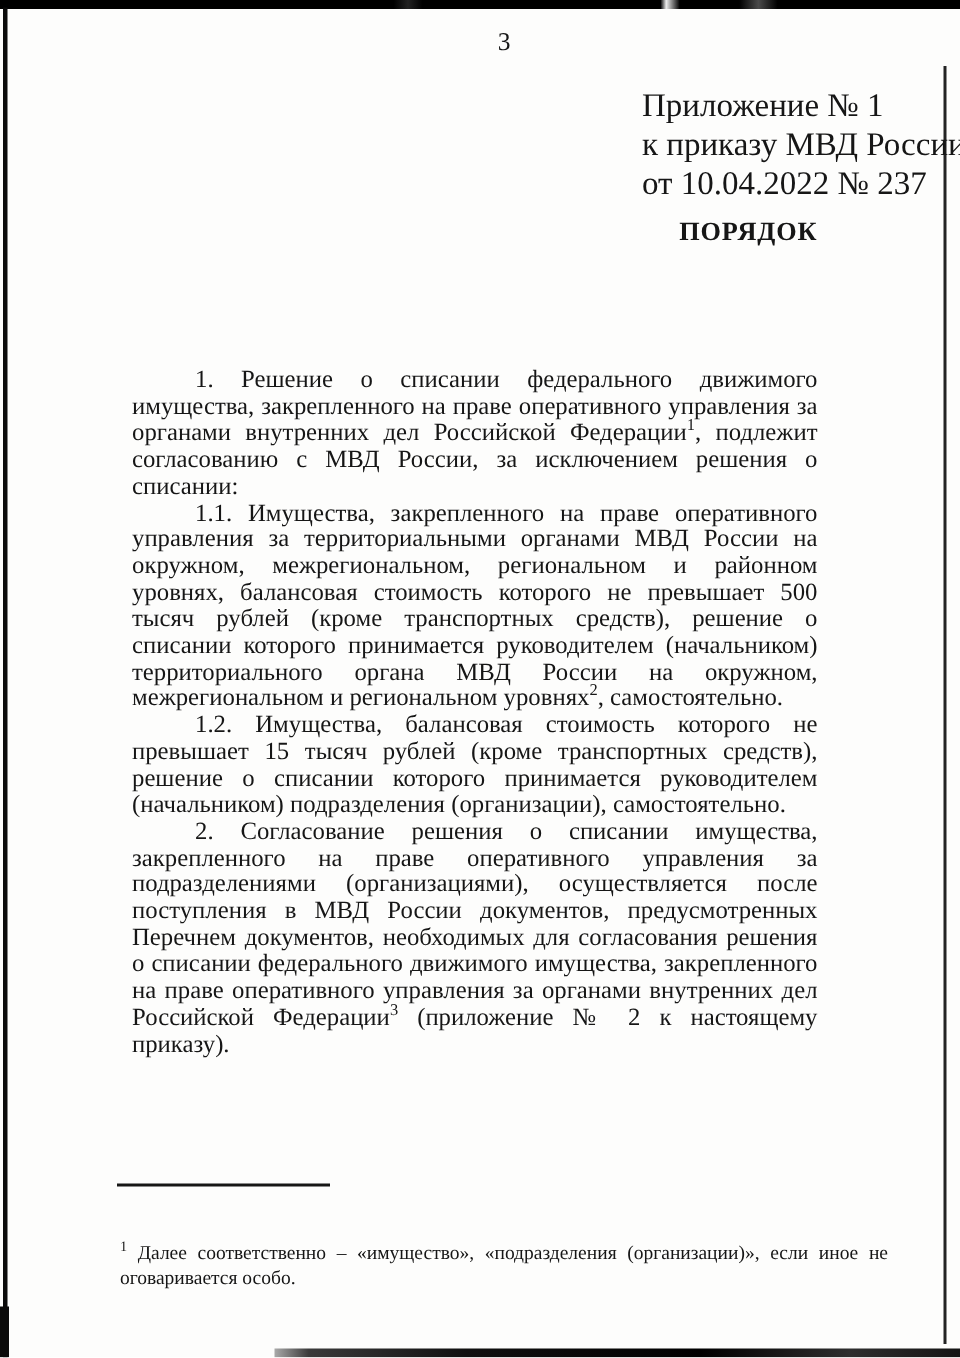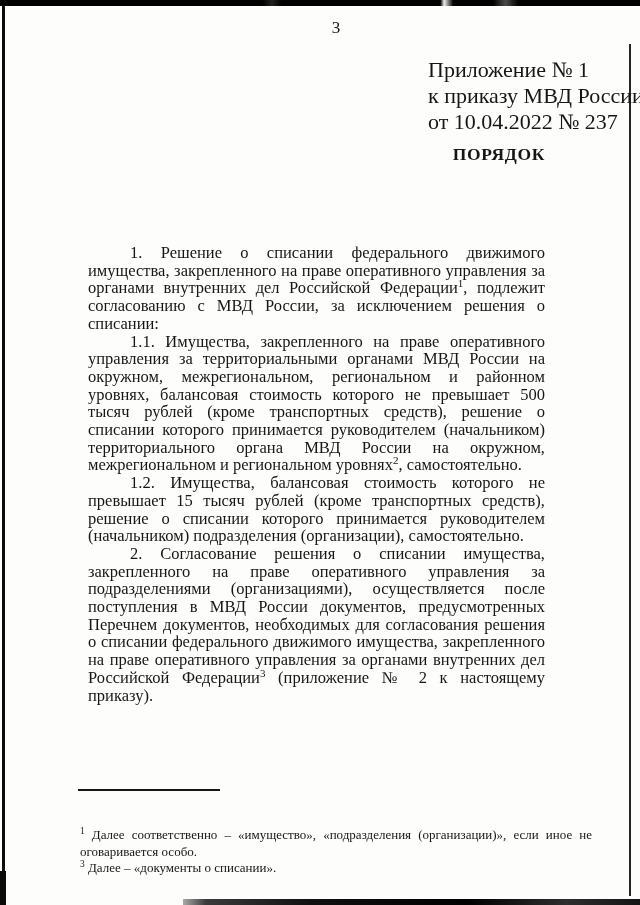--- a/index.html
+++ b/index.html
@@ -84,16 +84,15 @@
     <p><span>1. Решение о списании федерального движимого имущества, закрепленного на праве оперативного управления за органами внутренних дел Российской Федерации</span><sup>1</sup><span>, подлежит согласованию с МВД России, за исключением решения о списании:</span></p>
     <p><span>1.1. Имущества, закрепленного на праве оперативного управления за территориальными органами МВД России на окружном, межрегиональном, региональном и районном уровнях, балансовая стоимость которого не превышает 500 тысяч рублей (кроме транспортных средств), решение о списании которого принимается руководителем (начальником) территориального органа МВД России на окружном, межрегиональном и региональном уровнях</span><sup>2</sup><span>, самостоятельно.</span></p>
     <p><span>1.2. Имущества, балансовая стоимость которого не превышает 15 тысяч рублей (кроме транспортных средств), решение о списании которого принимается руководителем (начальником) подразделения (организации), самостоятельно.</span></p>
     <p><span>2. Согласование решения о списании имущества, закрепленного на праве оперативного управления за подразделениями (организациями), осуществляется после поступления в МВД России документов, предусмотренных Перечнем документов, необходимых для согласования решения о списании федерального движимого имущества, закрепленного на праве оперативного управления за органами внутренних дел Российской Федерации</span><sup>3</sup><span> (приложение № 2 к настоящему приказу).</span></p>
   </div>
 
   <div class="footnote-sep"></div>
 
   <div class="footnotes">
     <p><sup>1</sup> <span>Далее соответственно – «имущество», «подразделения (организации)», если иное не оговаривается особо.</span></p>
-    <p><sup>3</sup> <span>Далее – «документы о списании».</span></p>
   </div>
 
 </div>
 
 </body></html>

